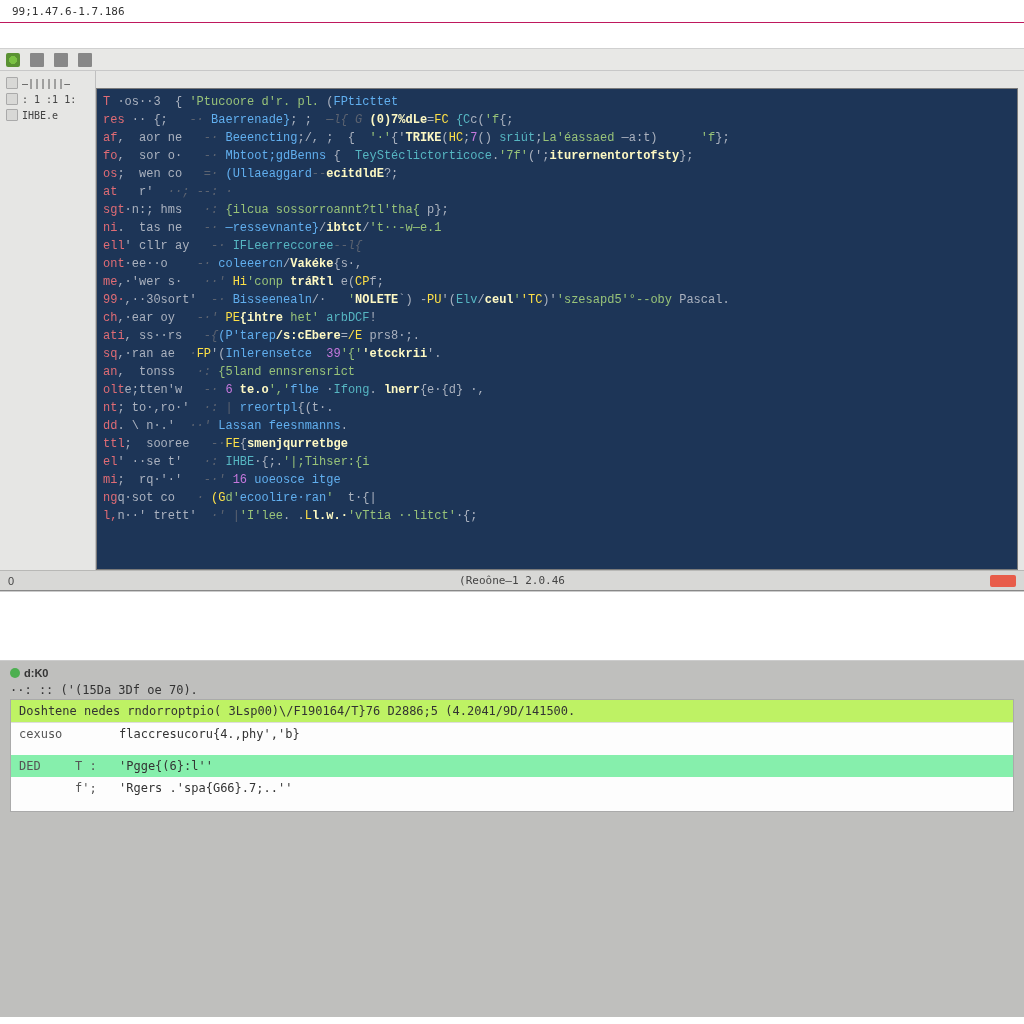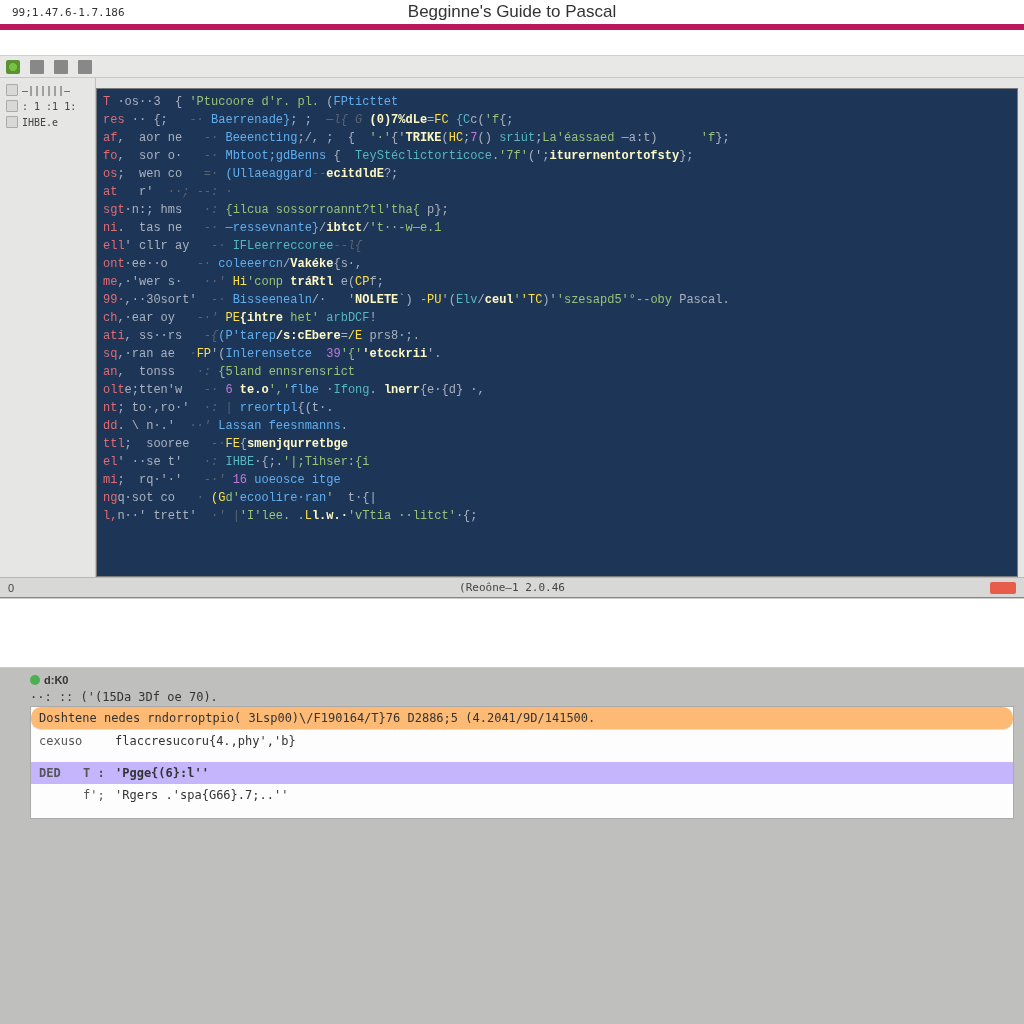--- a/index.html
+++ b/index.html
@@ -1,22 +1,22 @@
 <!DOCTYPE html>
 <html><head>
 <meta charset="utf-8">
 <style>
   * { box-sizing: border-box; margin: 0; padding: 0; }
   html, body { width: 1024px; height: 1024px; overflow: hidden; }
   body { font-family: "Segoe UI", Tahoma, sans-serif; background: #ffffff; font-size: 12px; }
 
   .top-bar {
-    height: 30px;
+    height: 23px;
     padding: 6px 12px;
-    border-bottom: 6px solid #be185d;
+    border-bottom: 1px solid #be185d;
     display: flex;
     align-items: center;
     position: relative;
   }
   .top-bar .timestamp { font-size: 11px; color: #333; font-family: monospace; }
   .top-bar .title { position: absolute; left: 0; right: 0; text-align: center; font-size: 17px; color: #333; font-weight: 400; }
 
   .blank-strip { height: 26px; background: #fff; border-bottom: 1px solid #d0d0d0; }
 
   .ide-wrapper { height: 542px; background: #b8b8b8; display: flex; flex-direction: column; border-bottom: 1px solid #888; }
@@ -26,59 +26,58 @@
   .tb-generic { background: #888; border-radius: 1px; }
 
   .ide-body { flex: 1 1 auto; display: flex; overflow: hidden; }
 
   .sidebar { width: 96px; background: #e6e6e4; border-right: 1px solid #c0c0c0; padding: 4px 4px; font-size: 10px; color: #444; }
   .sidebar-row { display: flex; align-items: center; gap: 4px; padding: 2px 2px; }
   .sidebar-row .sb-icon { width: 12px; height: 12px; display: inline-block; border: 1px solid #aaa; background: #d8d8d6; border-radius: 1px; }
   .sidebar-row .sb-label { white-space: nowrap; overflow: hidden; text-overflow: ellipsis; font-family: monospace; }
 
   .editor-frame { flex: 1 1 auto; display: flex; flex-direction: column; background: #e6e6e4; }
-  .editor-gutter-wrap { flex: 1 1 auto; display: flex; background: #1d3557; border: 1px solid #7a7a7a; margin: 10px 6px 0 0; overflow: hidden; }
+  .editor-gutter-wrap { flex: 1 1 auto; display: flex; background: #1d3557; border: 1px solid #7a7a7a; margin: 17px 6px 0 0; overflow: hidden; }
   .editor-pane { flex: 1 1 auto; padding: 4px 6px; font-family: "Consolas", "Courier New", monospace; font-size: 12px; line-height: 18px; white-space: pre; overflow: hidden; color: #cdd6df; }
   .editor-pane .l { display: block; }
   .kw { color: #e06c75; }     
   .fn { color: #61afef; }     
   .ty { color: #56b6c2; }     
   .st { color: #98c379; }     
   .cm { color: #5c6370; font-style: italic; } 
   .id { color: #fef9c3; font-weight: bold; }     
   .nm { color: #c678dd; }     
   .pl { color: #abb2bf; }     
   .hl { color: #fde047; }
 
   .status-row { height: 20px; background: #d8d8d6; border-top: 1px solid #b8b8b6; display: flex; align-items: center; font-size: 11px; color: #444; padding: 0 8px; position: relative; }
   .status-row .status-center { position: absolute; left: 0; right: 0; text-align: center; font-family: monospace; }
   .status-row .status-dot { margin-left: auto; width: 26px; height: 12px; background: #e85c4a; border-radius: 2px; }
 
   .gap-white { height: 70px; background: #fff; border-top: 1px solid #ccc; border-bottom: 1px solid #ccc; }
 
-  .console-wrapper { height: 356px; background: #bfbfbd; display: flex; flex-direction: column; padding-left: 20px; }
+  .console-wrapper { height: 356px; background: #bfbfbd; display: flex; flex-direction: column; }
   .console-top { padding: 6px 10px 2px 10px; display: flex; flex-direction: column; gap: 4px; }
   .console-top .chip { font-size: 11px; font-weight: 600; color: #333; display: flex; align-items: center; gap: 4px; }
   .chip-dot-g { width: 10px; height: 10px; background: #4caf50; border-radius: 50%; display: inline-block; }
   .chip-dot-y { width: 10px; height: 10px; background: #e8b923; border-radius: 50%; display: inline-block; }
   .console-info { font-family: monospace; font-size: 12px; color: #333; padding: 2px 10px; }
 
   .console-table { margin: 0 10px 10px 10px; background: #fdfdfd; border: 1px solid #aaa; }
-  .console-header { padding: 4px 8px; font-family: monospace; font-size: 12px; color: #333; border-bottom: 1px solid #ddd; background: #fdba74; border-radius: 10px; }
-  .console-row { padding: 4px 8px; font-family: monospace; font-size: 12px; color: #333; display: flex; gap: 8px; align-items: center; }
-  .console-row.alt { background: #c4b5fd; font-weight: bold; }
+  .console-header { padding: 4px 8px; font-family: monospace; font-size: 12px; color: #333; border-bottom: 1px solid #ddd; background: #bef264; }
+  .console-row { padding: 4px 8px; font-family: monospace; font-size: 12px; color: #333; display: flex; gap: 20px; align-items: center; }
+  .console-row.alt { background: #86efac; }
   .console-row .lbl { width: 36px; color: #555; }
   .console-row .sub { width: 24px; color: #555; }
 </style>
 </head>
 <body>
 
 <div class="top-bar">
   <span class="timestamp">99;1.47.6-1.7.186</span>
-  <span class="title">Begginne's Guide to Pascal</span>
 </div>
 
 <div class="blank-strip"></div>
 
 <div class="ide-wrapper">
 
   <div class="ide-top">
     <span class="tb-icon tb-home"></span>
     <span class="tb-icon tb-generic"></span>
     <span class="tb-icon tb-generic"></span>

